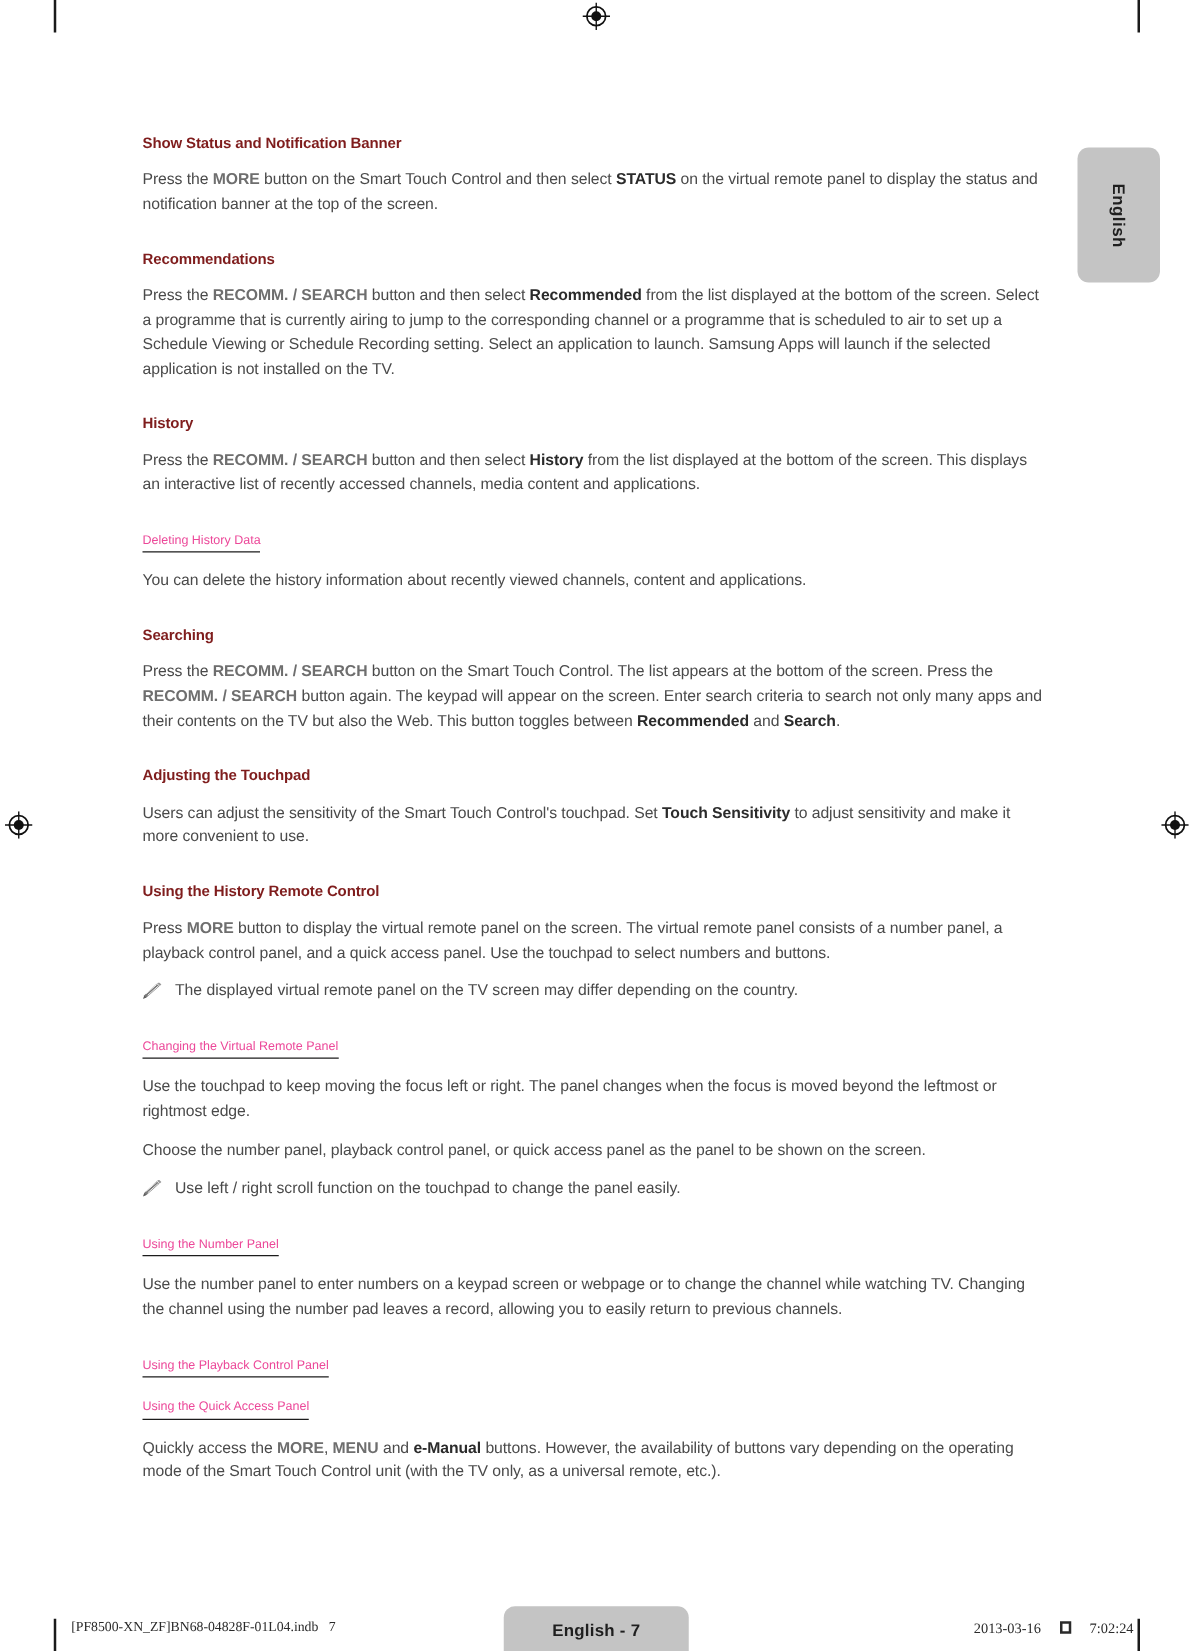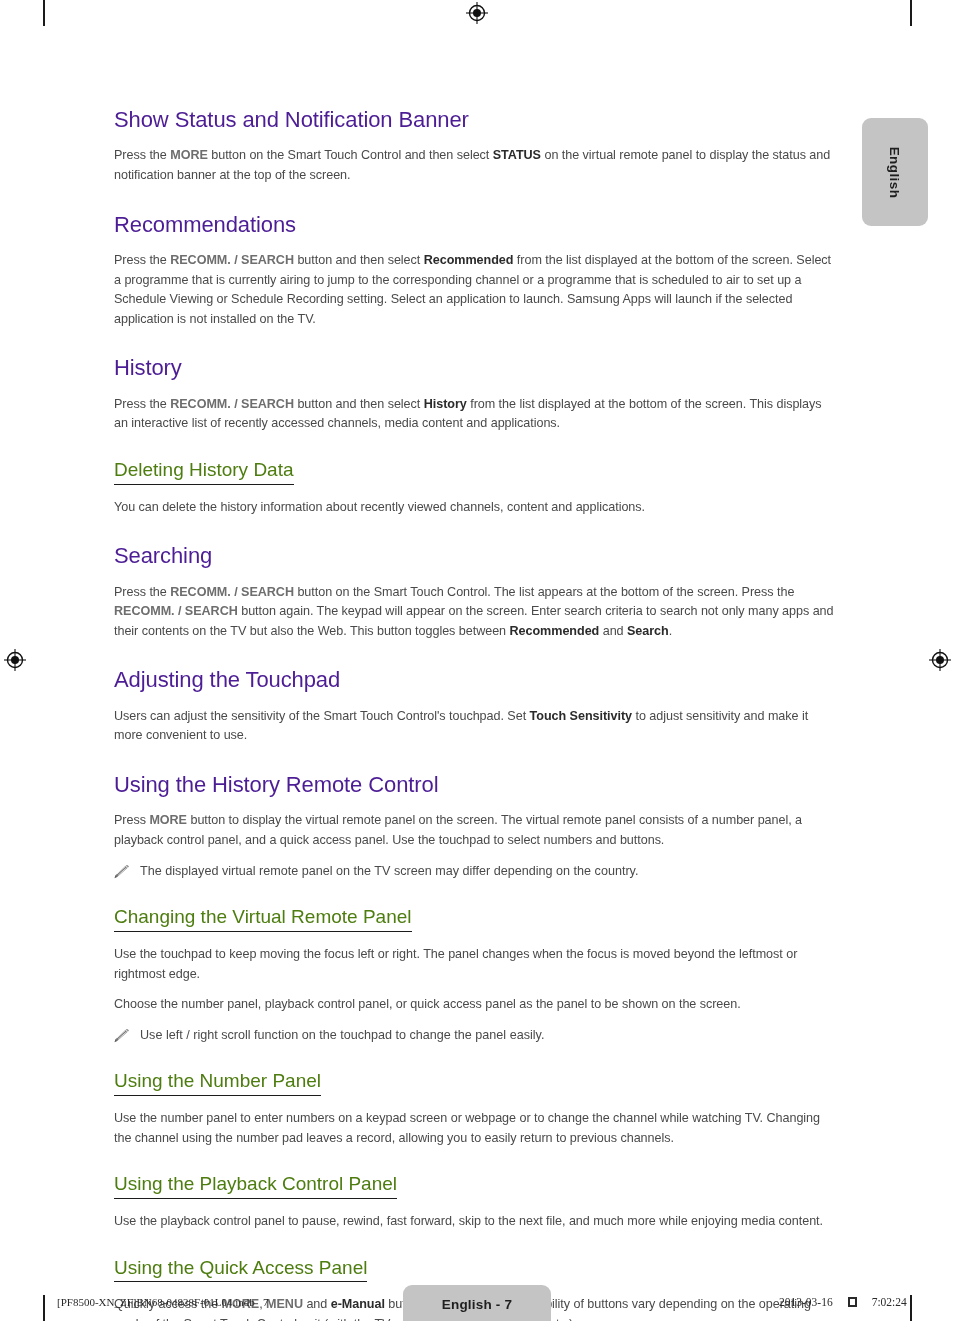--- a/index.html
+++ b/index.html
@@ -64,33 +64,33 @@
 
   
   .content {
     position: absolute;
     left: 114px;
     top: 107px;
     width: 722px;
   }
 
   h1.sec-title {
-    font-size: 22px;
-    font-weight: normal;
-    color: #4c1d95;
+    font-size: 12px;
+    font-weight: bold;
+    color: #7f1d1d;
     margin: 0 0 13px 0;
     letter-spacing: -0.1px;
     line-height: 1.2;
   }
   .block + h1.sec-title { margin-top: 26px; }
 
   h2.sub-title {
-    font-size: 19px;
+    font-size: 10px;
     font-weight: normal;
-    color: #4d7c0f;
+    color: #ec4899;
     margin: 0 0 13px 0;
     display: inline-block;
     border-bottom: 1.4px solid #1c1c1c;
     padding-bottom: 2px;
     line-height: 1.25;
   }
   .sub-wrap { margin: 0 0 0 0; }
   .block + .sub-wrap { margin-top: 24px; }
 
   p.body {
@@ -277,23 +277,20 @@
               <path d="M1.4 10.4 L3.0 12.0 L0.4 13.2 Z" fill="#5c5c5c"></path>
               <line x1="4.2" y1="10.2" x2="12.6" y2="2.8" stroke="#ffffff" stroke-width="0.7"></line>
               <line x1="2.9" y1="9.0" x2="11.3" y2="1.6" stroke="#ffffff" stroke-width="0.7"></line>
             </svg></span><span>Use left / right scroll function on the touchpad to change the panel easily.</span></p>
       </div>
       <div class="sub-wrap"><h2 class="sub-title">Using the Number Panel</h2></div>
       <div class="block">
         <p class="body"><span>Use the number panel to enter numbers on a keypad screen or webpage or to change the channel while watching TV. Changing the channel using the number pad leaves a record, allowing you to easily return to previous channels.</span></p>
       </div>
       <div class="sub-wrap"><h2 class="sub-title">Using the Playback Control Panel</h2></div>
-      <div class="block">
-        <p class="body"><span>Use the playback control panel to pause, rewind, fast forward, skip to the next file, and much more while enjoying media content.</span></p>
-      </div>
       <div class="sub-wrap"><h2 class="sub-title">Using the Quick Access Panel</h2></div>
       <div class="block">
         <p class="body"><span>Quickly access the </span><b class="btn-ref">MORE</b><span>, </span><b class="btn-ref">MENU</b><span> and </span><b class="ui-ref">e-Manual</b><span> buttons. However, the availability of buttons vary depending on the operating mode of the Smart Touch Control unit (with the TV only, as a universal remote, etc.).</span></p>
       </div>
     </div>
 
   <div class="page-badge">
     <span class="page-badge-label">English - 7</span>
   </div>
 

